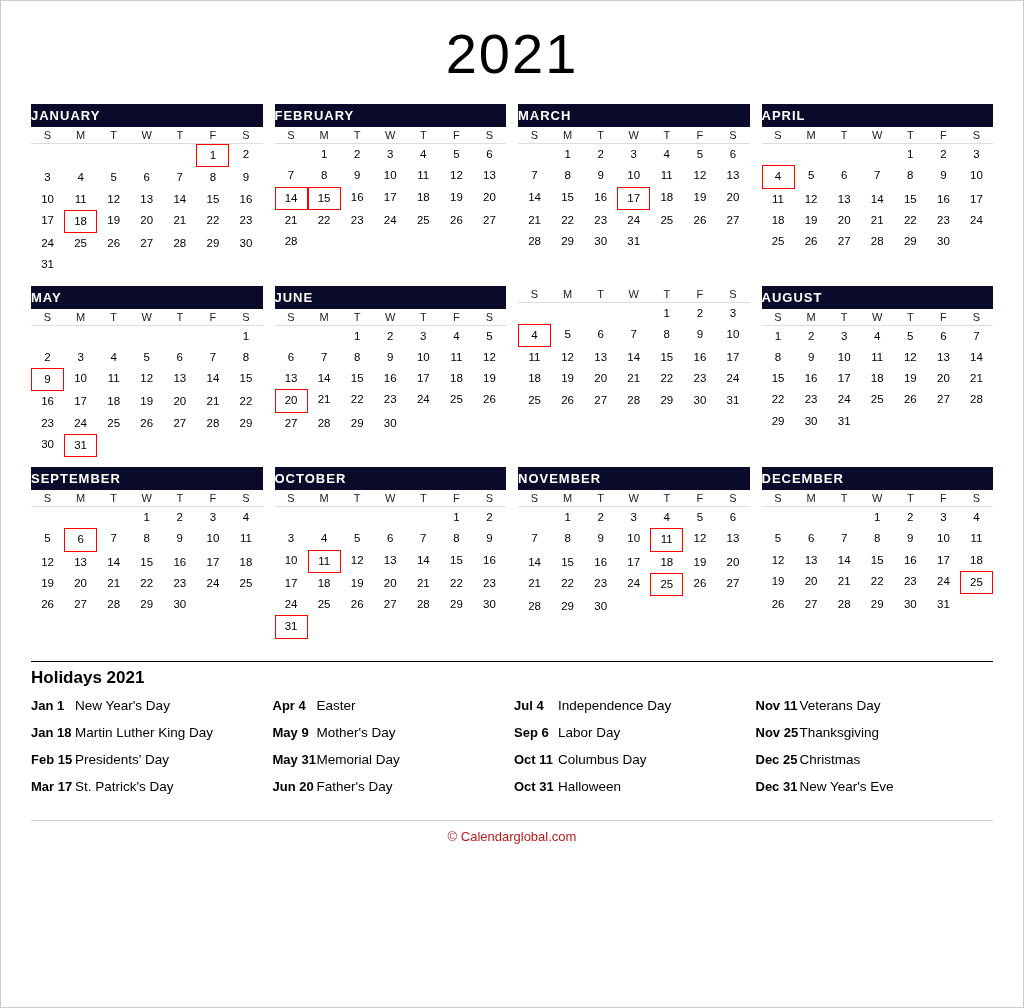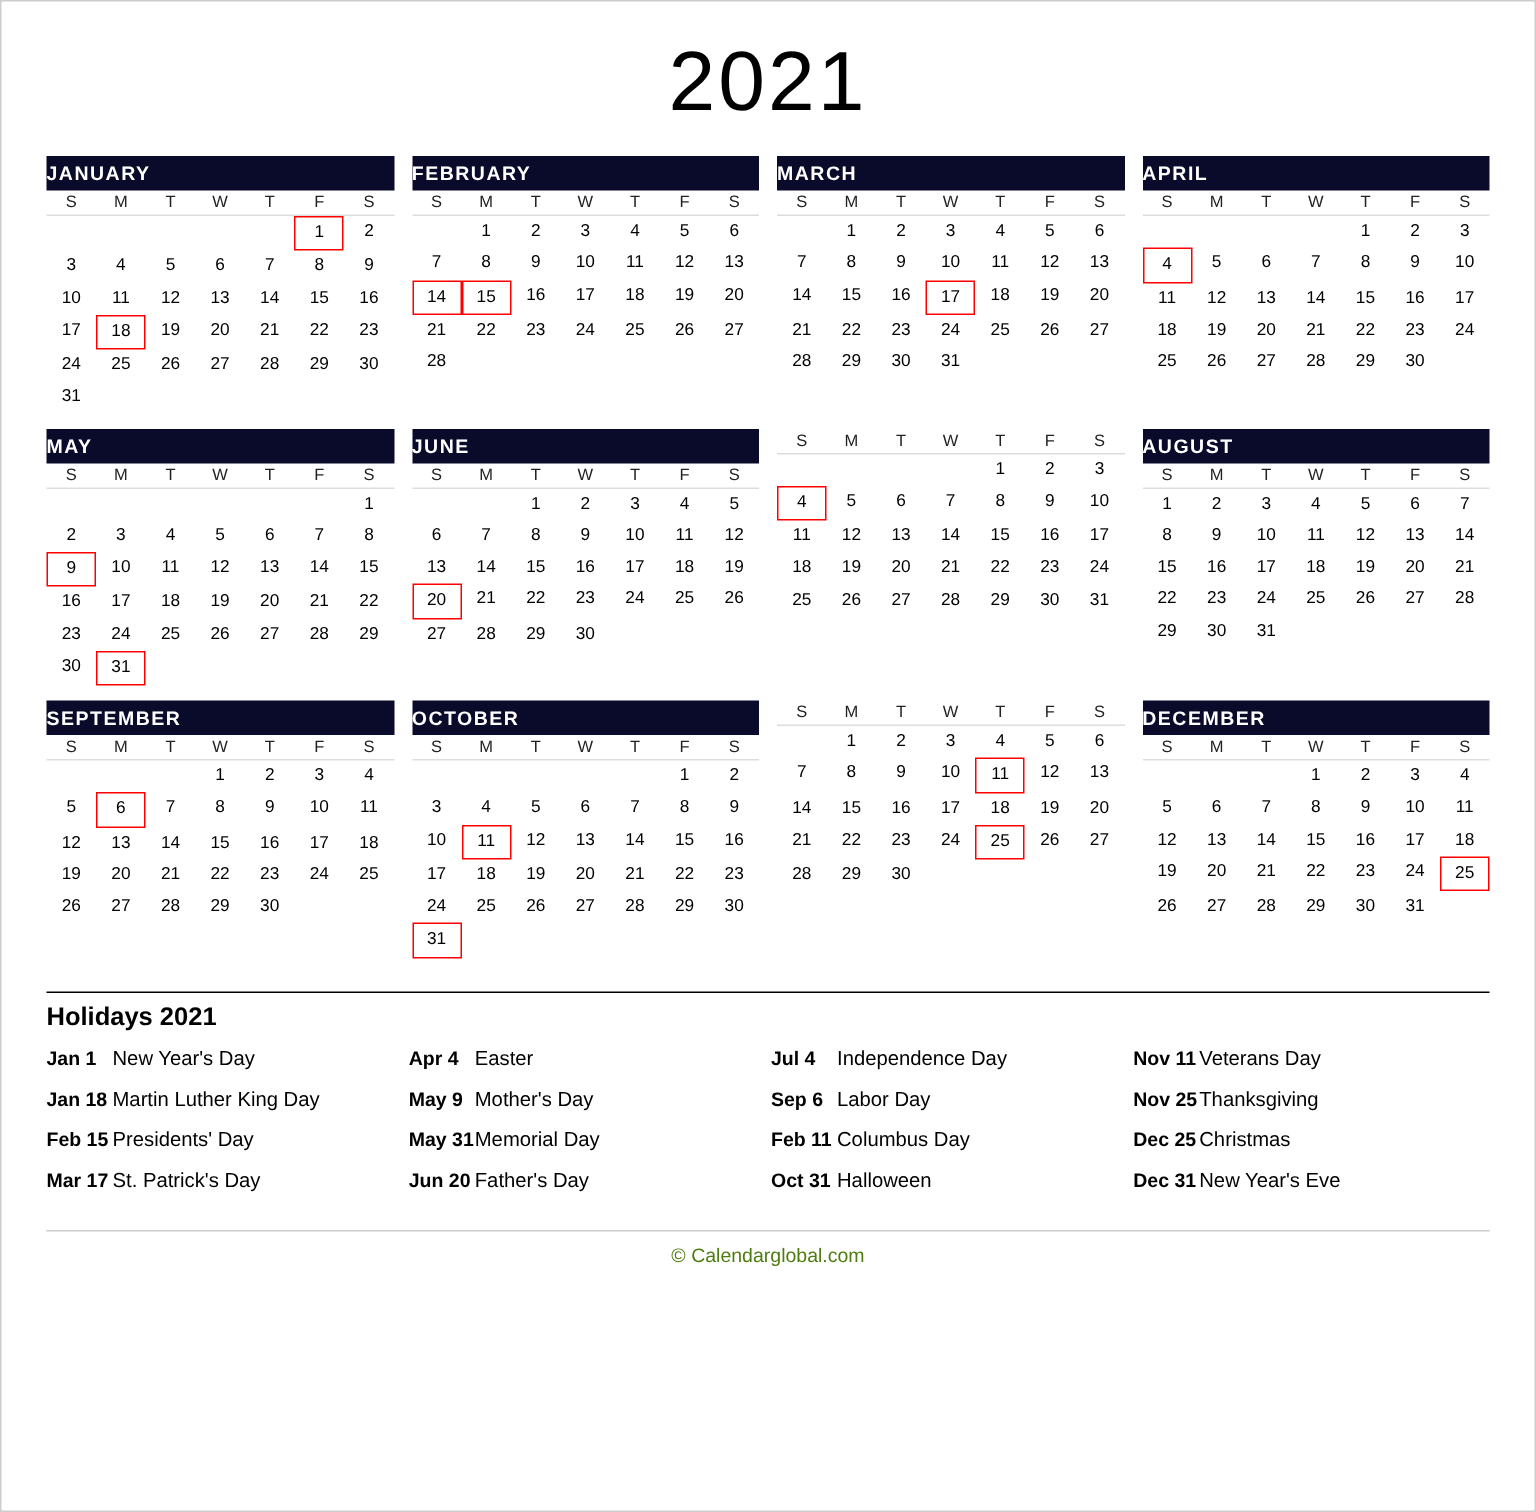--- a/index.html
+++ b/index.html
@@ -97,21 +97,21 @@
       min-width: 44px;
       font-size: 13px;
     }
     .holiday-name {
       font-size: 13.5px;
     }
     .footer {
       text-align: center;
       margin-top: 14px;
       font-size: 13px;
-      color: #4d7c0f;
+      color: #b91c1c;
       border-top: 1px solid #ccc;
       padding-top: 8px;
       padding-bottom: 6px;
     }
   </style>
 </head>
 <body>
 
 <div class="page-wrapper">
   <h1 class="year-title">2021</h1>
@@ -585,20 +585,21 @@
           <div class="day-cell">25</div>
           <div class="day-cell">26</div>
           <div class="day-cell">27</div>
           <div class="day-cell">28</div>
           <div class="day-cell">29</div>
           <div class="day-cell saturday">30</div>
           <div class="day-cell sunday highlighted">31</div>
         </div>
       </div>
       <div class="month-block">
+        <div class="month-header">NOVEMBER</div>
         <div class="day-headers">
           <span>S</span>
           <span>M</span>
           <span>T</span>
           <span>W</span>
           <span>T</span>
           <span>F</span>
           <span>S</span>
         </div>
         <div class="days-grid">
@@ -727,21 +728,21 @@
         <div class="holiday-col">
           <div class="holiday-item">
             <span class="holiday-date">Jul 4</span>
             <span class="holiday-name">Independence Day</span>
           </div>
           <div class="holiday-item">
             <span class="holiday-date">Sep 6</span>
             <span class="holiday-name">Labor Day</span>
           </div>
           <div class="holiday-item">
-            <span class="holiday-date">Feb 11</span>
+            <span class="holiday-date">Oct 11</span>
             <span class="holiday-name">Columbus Day</span>
           </div>
           <div class="holiday-item">
             <span class="holiday-date">Oct 31</span>
             <span class="holiday-name">Halloween</span>
           </div>
         </div>
         <div class="holiday-col">
           <div class="holiday-item">
             <span class="holiday-date">Nov 11</span>

